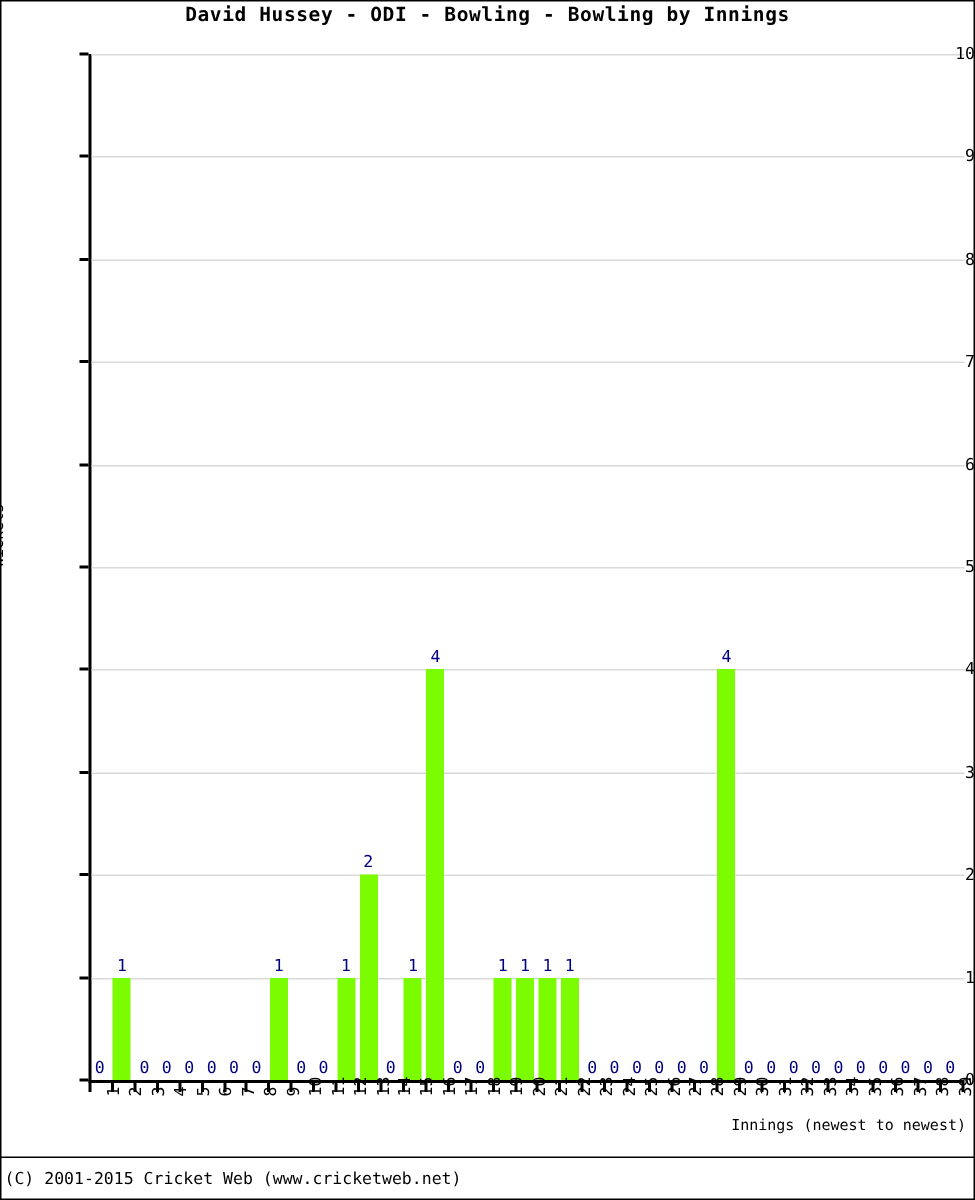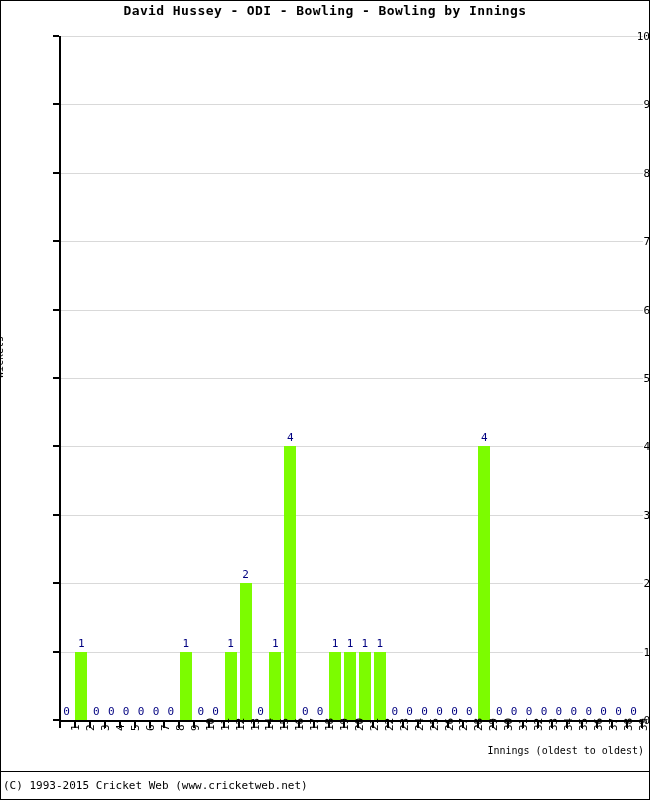--- a/index.html
+++ b/index.html
@@ -346,16 +346,16 @@
     <div class="x-tick-mark" style="left: 522.308px;"></div>
     <div class="x-tick-label" style="left: 533.769px;">36</div>
     <div class="x-tick-mark" style="left: 537.231px;"></div>
     <div class="x-tick-label" style="left: 548.692px;">37</div>
     <div class="x-tick-mark" style="left: 552.154px;"></div>
     <div class="x-tick-label" style="left: 563.615px;">38</div>
     <div class="x-tick-mark" style="left: 567.077px;"></div>
     <div class="x-tick-label" style="left: 578.538px;">39</div>
     <div class="x-tick-mark" style="left: 582px;"></div>
   </div>
-<div id="x-axis-title">Innings (oldest to oldest)</div>
+<div id="x-axis-title">Innings (newest to newest)</div>
 
 <div id="footer-divider"></div>
-<div id="footer-text">(C) 1993-2015 Cricket Web (www.cricketweb.net)</div>
+<div id="footer-text">(C) 2001-2015 Cricket Web (www.cricketweb.net)</div>
 
 </body></html>

